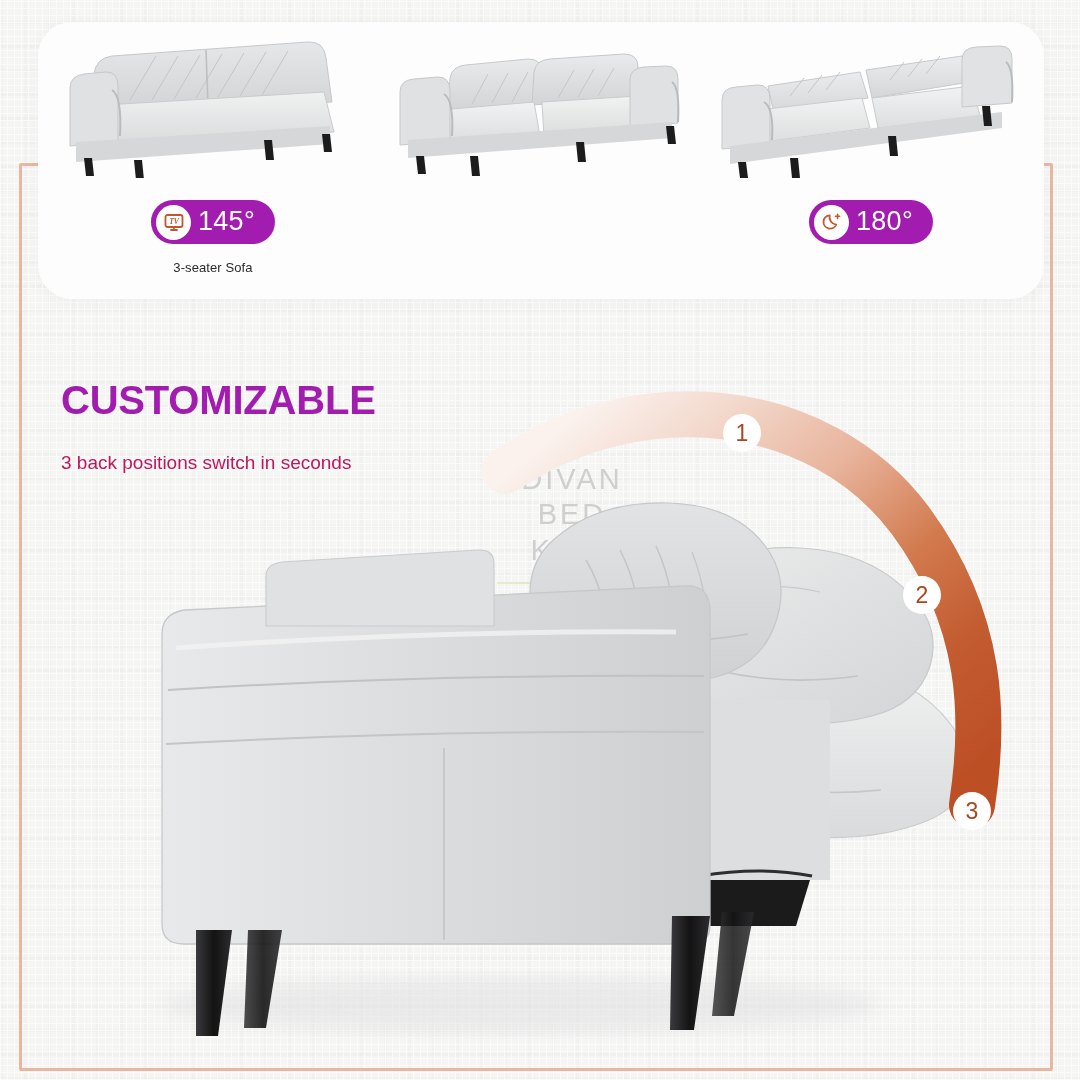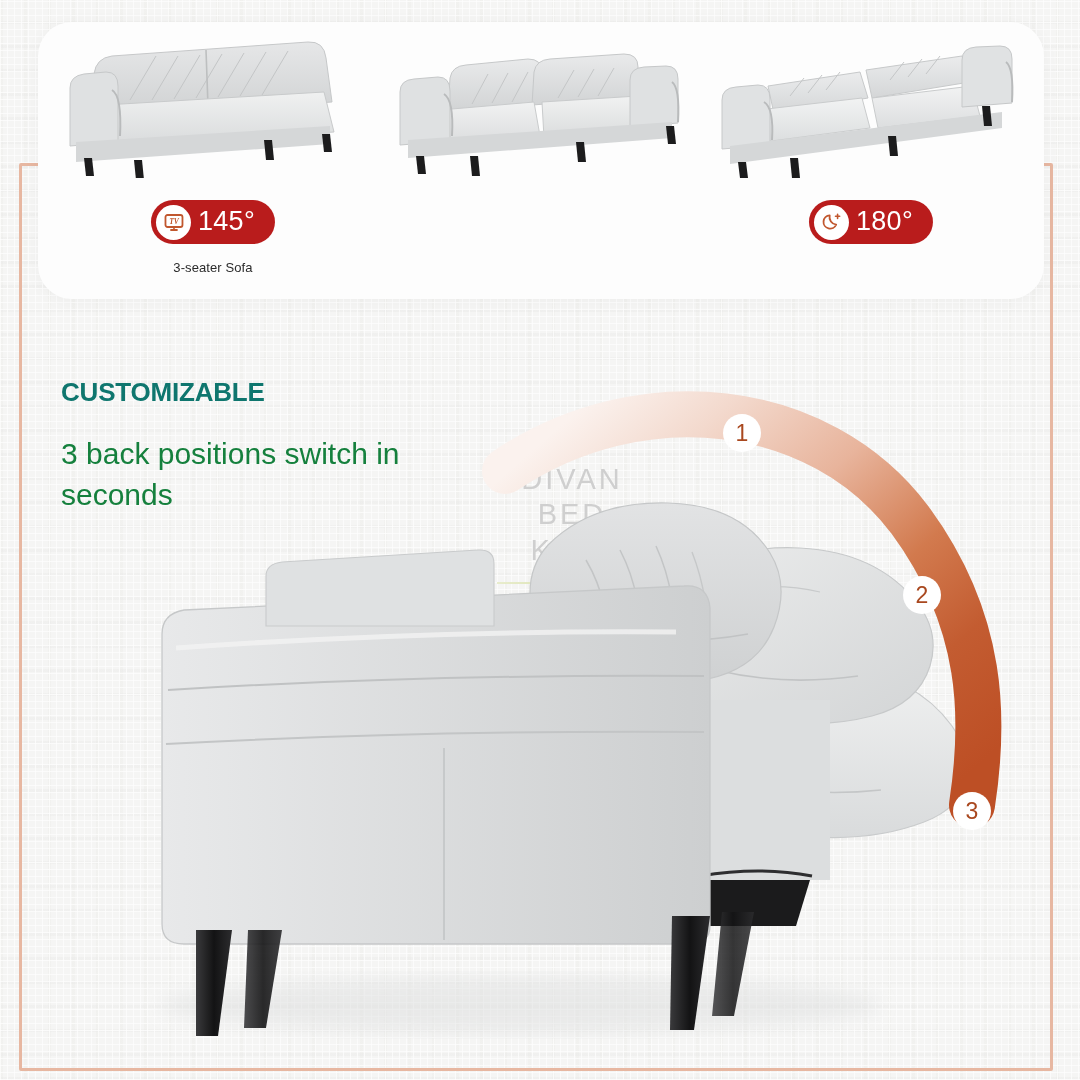--- a/index.html
+++ b/index.html
@@ -56,21 +56,21 @@
     position:absolute; left:0; top:6px;
     width:100%; height:150px;
   }
 
   
   .badge {
     position:absolute; left:50%; transform:translateX(-50%);
     top:178px;
     display:flex; align-items:center;
     gap:7px;
-    background:#b91c1c;
+    background:#a21caf;
     border-radius:999px;
     height:44px;
     padding:0 20px 0 5px;
     white-space:nowrap;
   }
   .badge-icon {
     width:35px; height:35px;
     border-radius:50%;
     background:#fff;
     display:flex; align-items:center; justify-content:center;
@@ -92,31 +92,31 @@
     font-size:13px;
     color:#2b2b2b;
     letter-spacing:.1px;
   }
 
   
   #headline {
     position:absolute; left:61px; top:378px; width:400px;
   }
   #headline h1 {
-    font-size:26px;
+    font-size:40px;
     font-weight:700;
     line-height:1.13;
-    color:#0f766e;
+    color:#a21caf;
     letter-spacing:-.2px;
   }
   #headline p {
     margin-top:27px;
-    font-size:30px;
+    font-size:19px;
     line-height:1.34;
-    color:#15803d;
+    color:#be185d;
     font-weight:400;
   }
 
   
   #watermark {
     position:absolute;
     left:472px; top:462px;
     width:200px;
     text-align:center;
     pointer-events:none;

